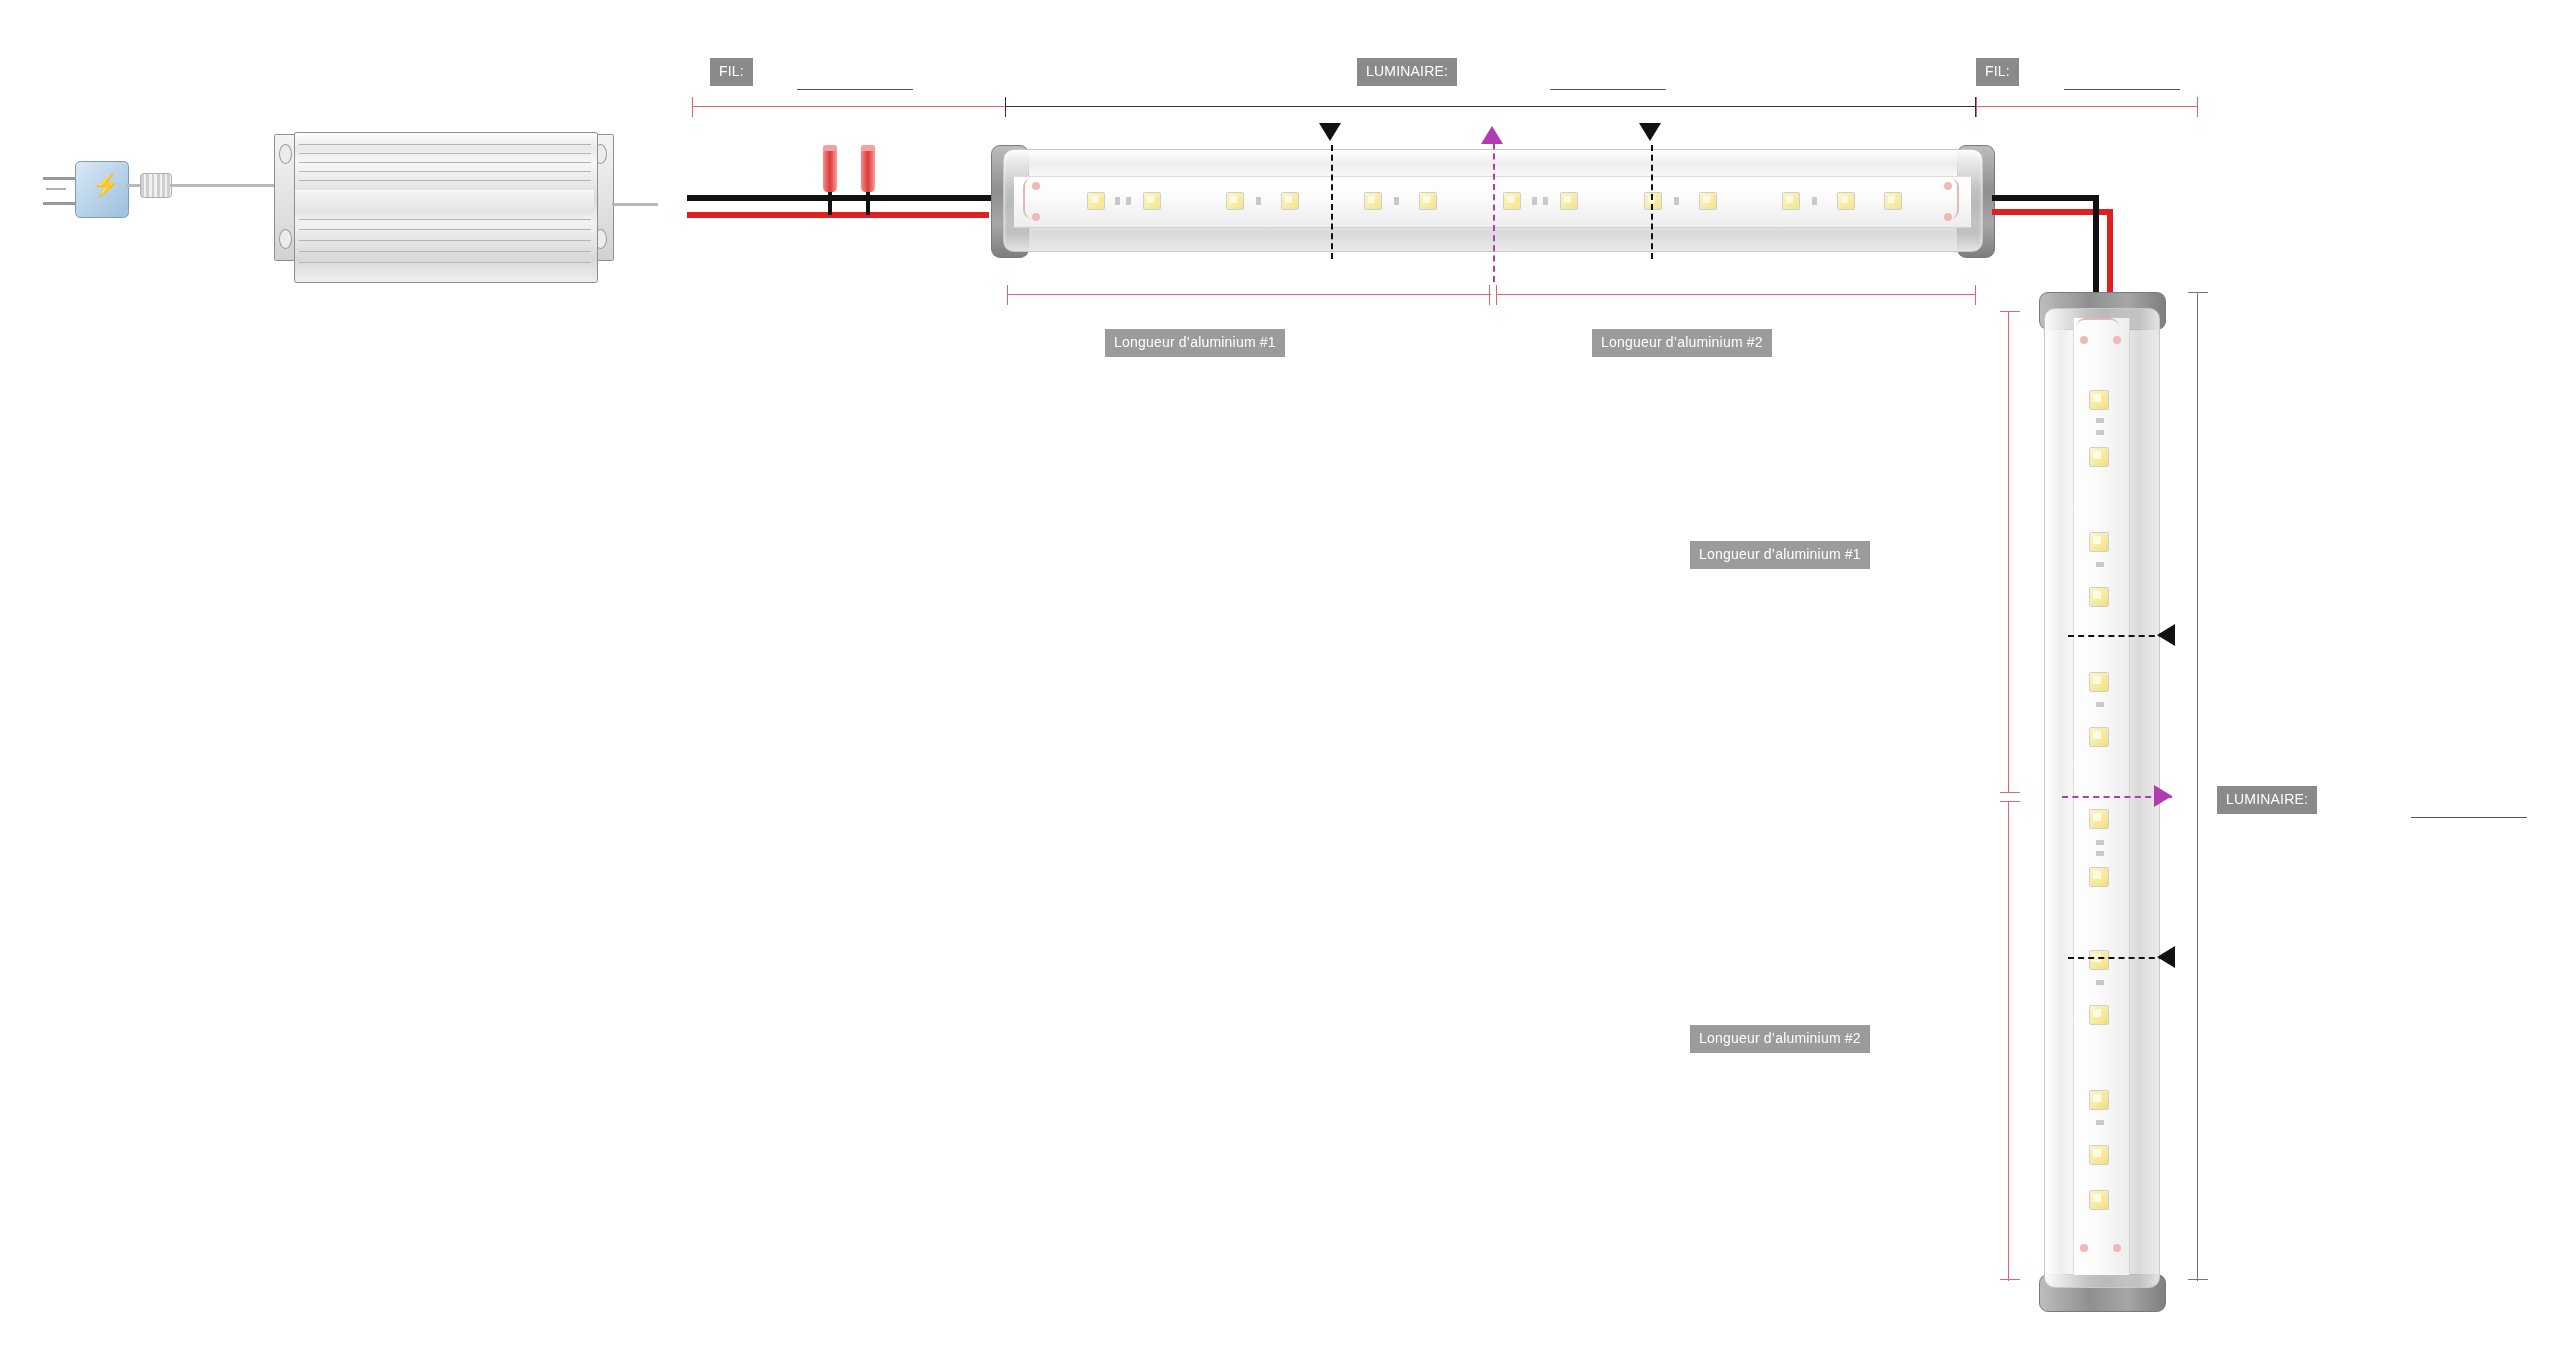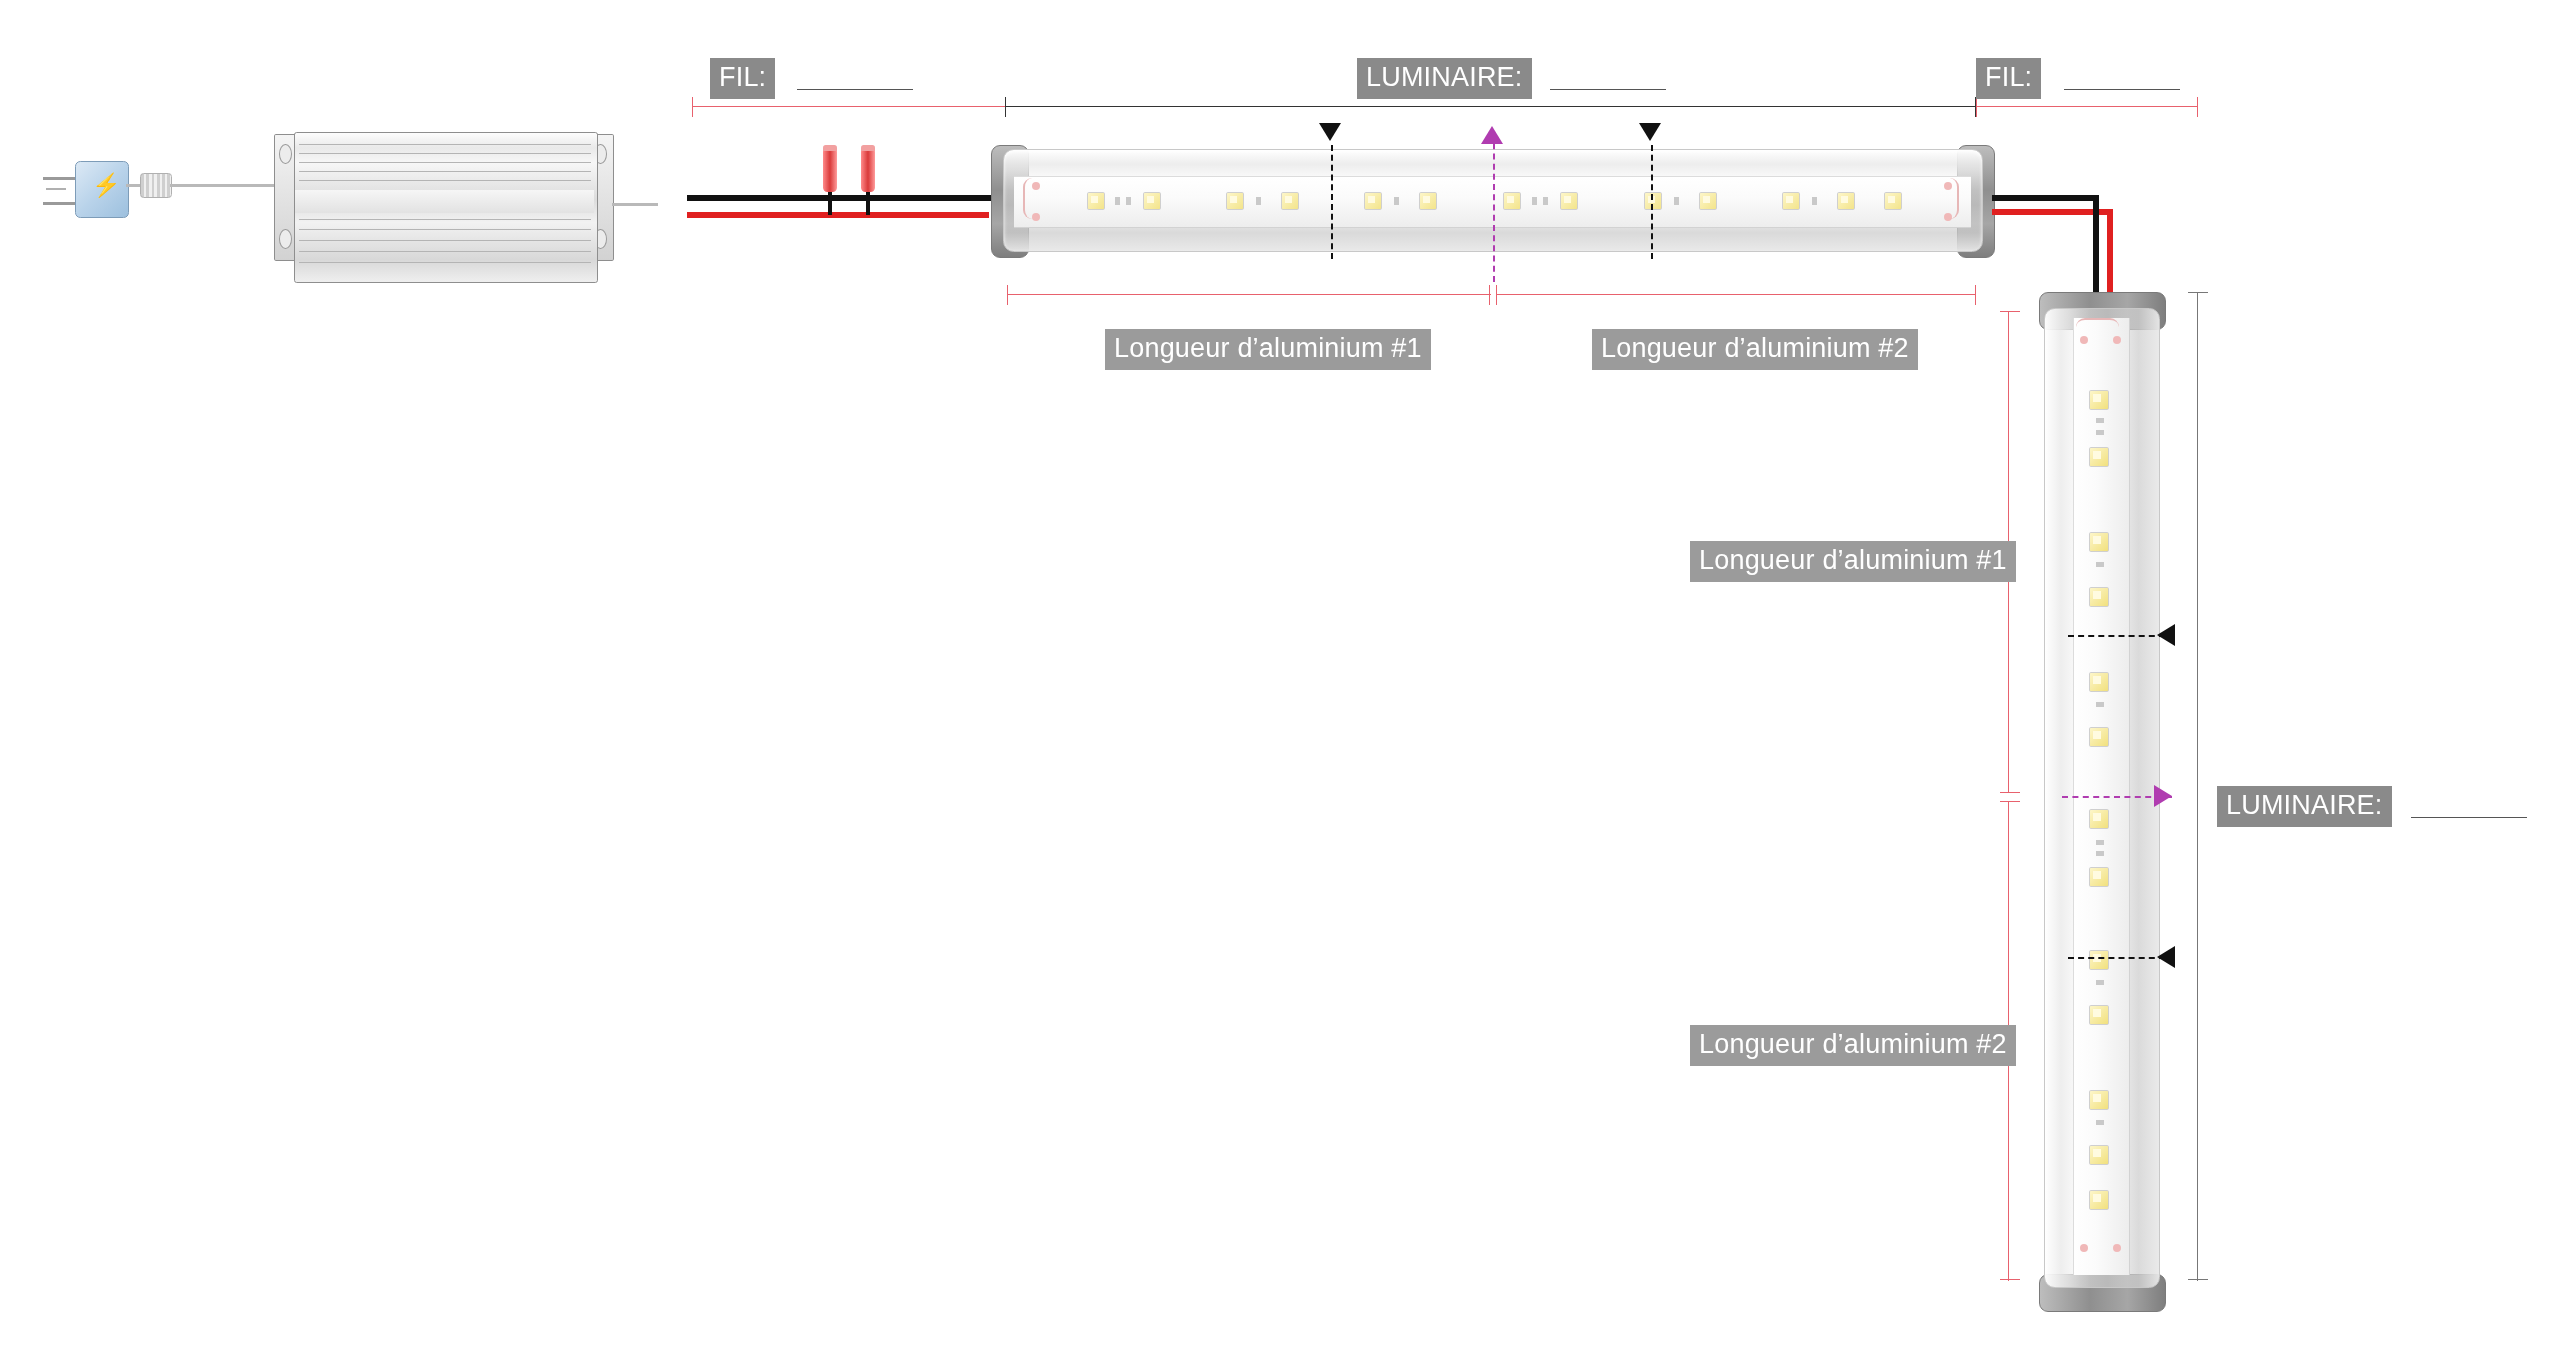--- a/index.html
+++ b/index.html
@@ -17,21 +17,21 @@
     background: #ffffff;
     overflow: hidden;
   }
   .abs { position: absolute; }
 
   
   .chip {
     position: absolute;
     background: #8a8a8a;
     color: #ffffff;
-    font-size: 27px;
+    font-size: 14px;
     line-height: 1;
     padding: 6.2px 9px 8px 9px;
     white-space: nowrap;
     letter-spacing: 0.2px;
   }
   .chip-light {
     background: #9b9b9b;
   }
 
   

